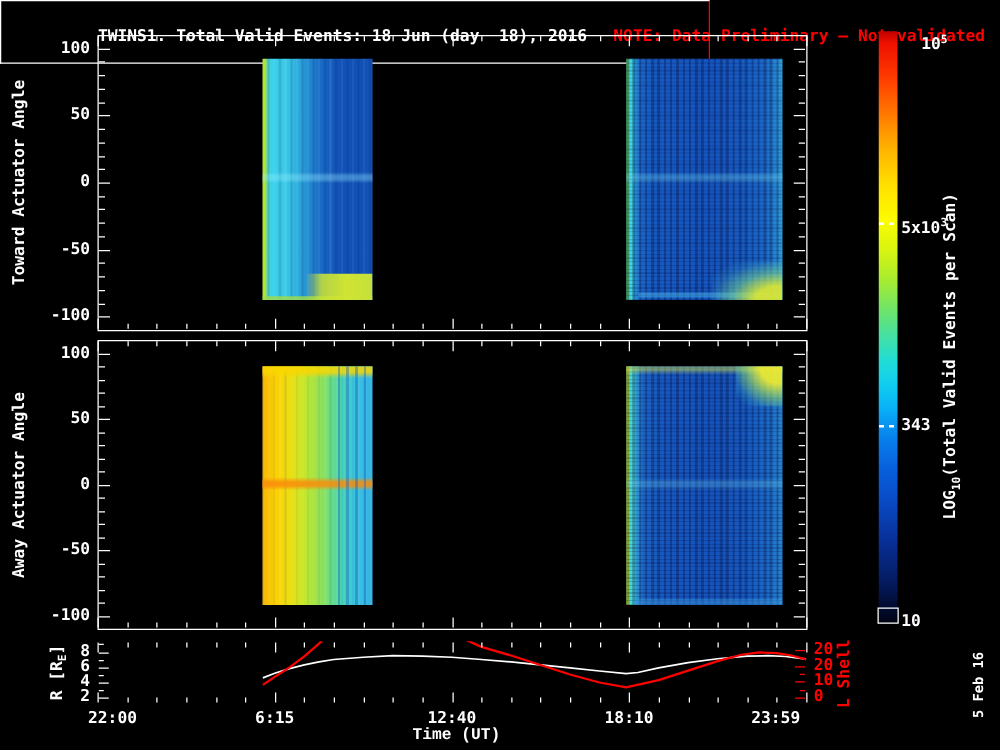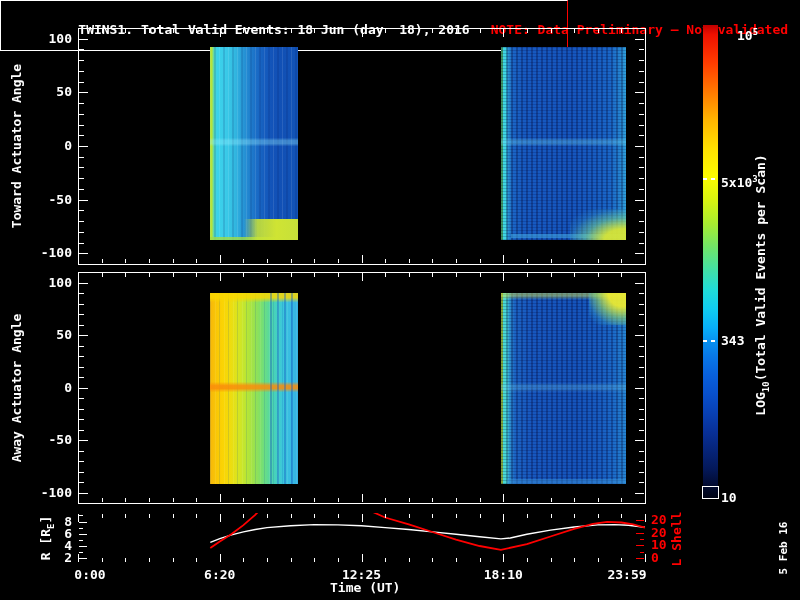--- a/index.html
+++ b/index.html
@@ -74,21 +74,21 @@
   <div class="panel" id="p1"></div>
   <div class="panel" id="p2"></div>
   <div id="p3"></div>
 
   <div class="rot" style="left:16px;top:146px;">Toward Actuator Angle</div>
   <div class="rot" style="left:16px;top:388px;">Away Actuator Angle</div>
 
   <div class="rot" style="left:47px;top:538px;"><span>R [R</span><sub>E</sub><span>]</span></div>
   <div class="rot red" style="left:676px;top:539px;">L Shell</div>
 
-  <div class="lbl" style="left:330px;top:581px;">Time (UT)</div>
+  <div class="lbl" style="left:330px;top:581px;font-family:Liberation Mono, monospace;">Time (UT)</div>
 
   <div id="cbar"></div>
   <div id="cbar-bracket"></div>
   <div class="rot" style="left:762px;top:285px;"><span>LOG</span><sub>10</sub><span>(Total Valid Events per Scan)</span></div>
 
   <div class="rot small" style="left:783px;top:548px;">5 Feb 16</div>
 
   <svg id="curves" width="566" height="50" viewBox="0 0 566 50">
       <polyline points="131.3,29.3 140.8,25.6 152.6,21.9 164.4,18.9 176.2,16.5 188.0,14.6 211.6,12.8 235.3,11.6 258.9,11.9 282.5,12.8 306.1,14.6 329.8,16.5 353.4,18.9 377.0,21.3 400.6,23.8 421.9,25.9 431.3,25.0 447.9,21.3 471.5,17.1 495.1,14.0 518.8,11.9 535.3,11.6 549.5,12.2 566.0,14.3" fill="none" stroke="#ffffff" stroke-width="1.4"></polyline>
       <polyline points="131.3,34.9 140.8,28.5 152.6,20.9 164.4,12.1 176.2,1.9 180.9,-3.1" fill="none" stroke="#ff0000" stroke-width="1.8"></polyline>
@@ -358,24 +358,24 @@
     <div class="tick red" style="left: 640px; top: 552px; width: 4px; height: 1px;"></div>
     <div class="tick red" style="left: 636px; top: 545px; width: 8px; height: 1px;"></div>
     <div class="tick red" style="left: 640px; top: 539px; width: 4px; height: 1px;"></div>
     <div class="tick red" style="left: 636px; top: 533px; width: 8px; height: 1px;"></div>
     <div class="tick red" style="left: 640px; top: 526px; width: 4px; height: 1px;"></div>
     <div class="tick red" style="left: 636px; top: 520px; width: 8px; height: 1px;"></div>
     <div class="lbl red" style="left: 651px; top: 551px;">0</div>
     <div class="lbl red" style="left: 651px; top: 538.333px;">10</div>
     <div class="lbl red" style="left: 651px; top: 525.667px;">20</div>
     <div class="lbl red" style="left: 651px; top: 513px;">20</div>
-    <div class="lbl" style="left: 64px; top: 568px; width: 52px; text-align: center;">0:00</div>
-    <div class="lbl" style="left: 193.75px; top: 568px; width: 52px; text-align: center;">6:20</div>
-    <div class="lbl" style="left: 335.5px; top: 568px; width: 52px; text-align: center;">12:25</div>
+    <div class="lbl" style="left: 64px; top: 568px; width: 52px; text-align: center;">22:00</div>
+    <div class="lbl" style="left: 193.75px; top: 568px; width: 52px; text-align: center;">6:15</div>
+    <div class="lbl" style="left: 335.5px; top: 568px; width: 52px; text-align: center;">12:40</div>
     <div class="lbl" style="left: 477.25px; top: 568px; width: 52px; text-align: center;">18:10</div>
-    <div class="lbl" style="left: 601px; top: 568px; width: 52px; text-align: center;">23:59</div>
+    <div class="lbl" style="left: 601px; top: 568px; width: 52px; text-align: left;">23:59</div>
     <div class="lbl" style="left: 721px; top: 25px; margin-left: 16px;">10<sup>5</sup></div>
     <div class="lbl" style="left: 721px; top: 171.725px;">5x10<sup>3</sup></div>
     <div class="cb-dash" style="top: 177.725px;"></div>
     <div class="lbl" style="left: 721px; top: 333.727px;">343</div>
     <div class="cb-dash" style="top: 339.727px;"></div>
     <div class="lbl" style="left: 721px; top: 491px;">10</div>
   </div>
 
 </body></html>

